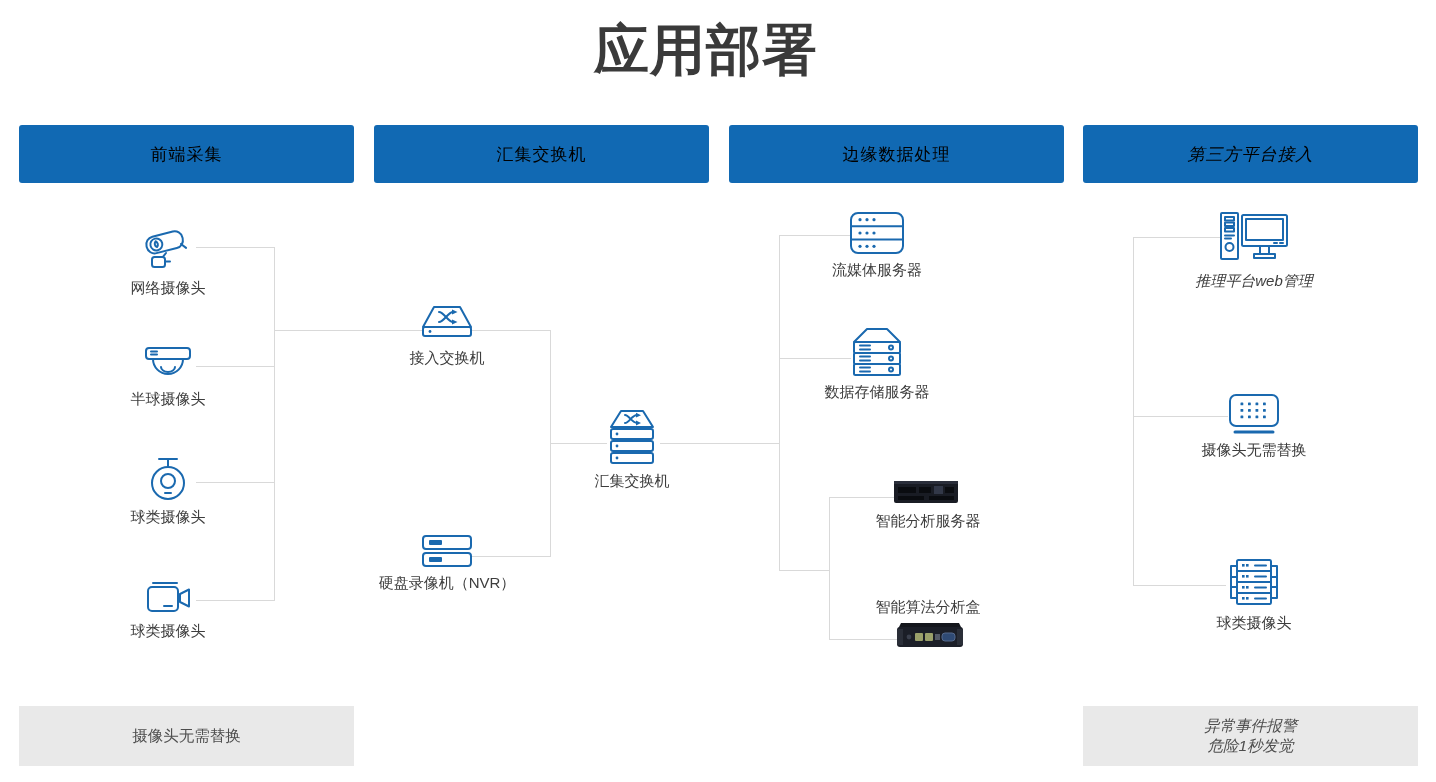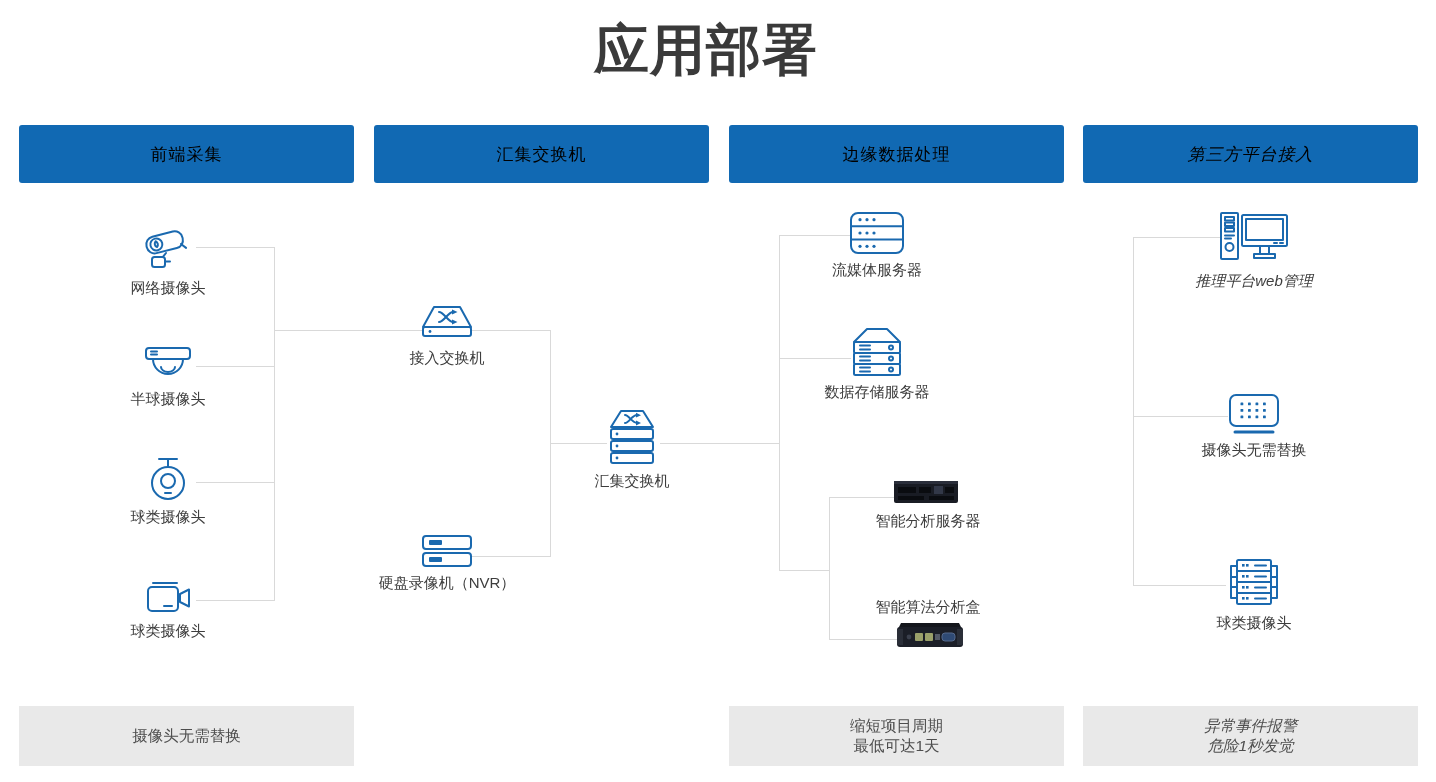--- a/index.html
+++ b/index.html
@@ -277,22 +277,18 @@
   <div class="node-label" style="left:767px;top:383px;">数据存储服务器</div>
   <div class="node-label" style="left:818px;top:512px;">智能分析服务器</div>
   <div class="node-label" style="left:818px;top:598px;">智能算法分析盒</div>
   <div class="node-label" style="left:1144px;top:272px;font-style:italic;">推理平台web管理</div>
   <div class="node-label" style="left:1144px;top:441px;">摄像头无需替换</div>
   <div class="node-label" style="left:1144px;top:614px;">球类摄像头</div>
 
   <div class="col-footer cx1">
     <div>摄像头无需替换</div>
   </div>
-  <div class="col-footer cx3">
-    <div>缩短项目周期</div>
-    <div>最低可达1天</div>
-  </div>
   <div class="col-footer cx4">
     <div>异常事件报警</div>
     <div>危险1秒发觉</div>
   </div>
 
 </div>
 
 </body></html>

